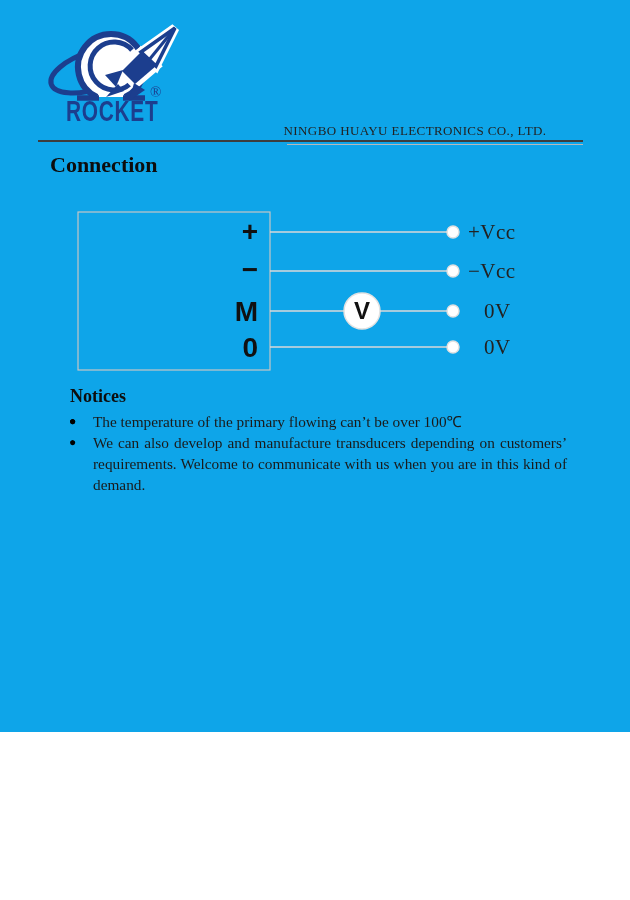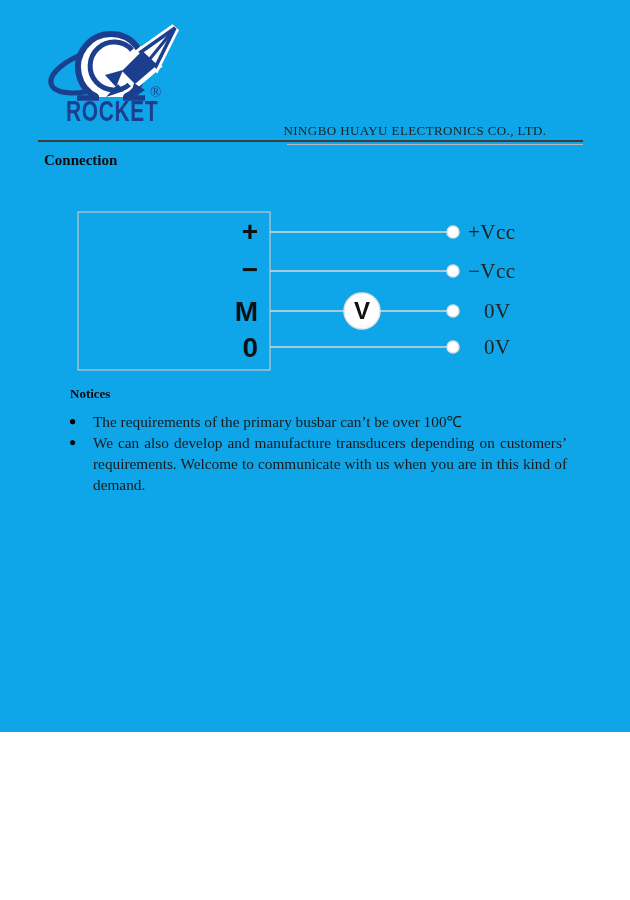--- a/index.html
+++ b/index.html
@@ -31,32 +31,32 @@
     position:absolute;left:265px;top:123px;width:300px;
     text-align:center;
     font-family:"Liberation Serif", serif;
     font-size:13px;letter-spacing:0.4px;color:#222222;
     white-space:nowrap;
   }
   .rule-main{position:absolute;left:38px;top:140px;width:545px;height:2px;background:#3d3d3d;}
   .rule-thin{position:absolute;left:287px;top:144px;width:296px;height:1px;background:#b8b8b8;}
   
   .section-title{
-    position:absolute;left:44px;top:152px;
-    font-size:15px;font-weight:bold;color:#0d0d0d;
+    position:absolute;left:50px;top:152px;
+    font-size:22px;font-weight:bold;color:#0d0d0d;
   }
   
   .diagram-svg{position:absolute;left:0;top:195px;}
   .pin-label{font-family:"Liberation Sans",sans-serif;font-weight:bold;font-size:28px;fill:#111111;}
   .terminal-label{font-family:"Liberation Serif",serif;font-size:21px;fill:#222222;letter-spacing:0.5px;}
   .meter-label{font-family:"Liberation Sans",sans-serif;font-weight:bold;font-size:24px;fill:#111111;}
   
   .notices-title{
     position:absolute;left:70px;top:386px;
-    font-size:13px;font-weight:bold;color:#0d0d0d;
+    font-size:18px;font-weight:bold;color:#0d0d0d;
   }
   .notices-list{position:absolute;left:68px;top:411px;width:500px;}
   .notice-item{
     position:relative;
     padding-left:25px;width:474px;
     font-size:15.3px;line-height:21px;
     text-align:justify;color:#1a1a1a;
   }
   .bullet-icon{
     position:absolute;left:1px;top:0px;
@@ -129,21 +129,21 @@
   </svg>
 
   <div class="notices-title">Notices</div>
 
   <div class="notices-list">
     <div class="notice-item">
       <span class="bullet-icon">●</span>
     </div>
     <div class="notice-item">
       <span class="bullet-icon">●</span>
-      <span>The requirements of the primary busbar can’t be over 100℃</span>
+      <span>The temperature of the primary flowing can’t be over 100℃</span>
     </div>
     <div class="notice-item">
       <span class="bullet-icon">●</span>
       <span>We can also develop and manufacture transducers depending on customers’ requirements. Welcome to communicate with us when you are in this kind of demand.</span>
     </div>
   </div>
 
 </div>
 
 </body></html>

